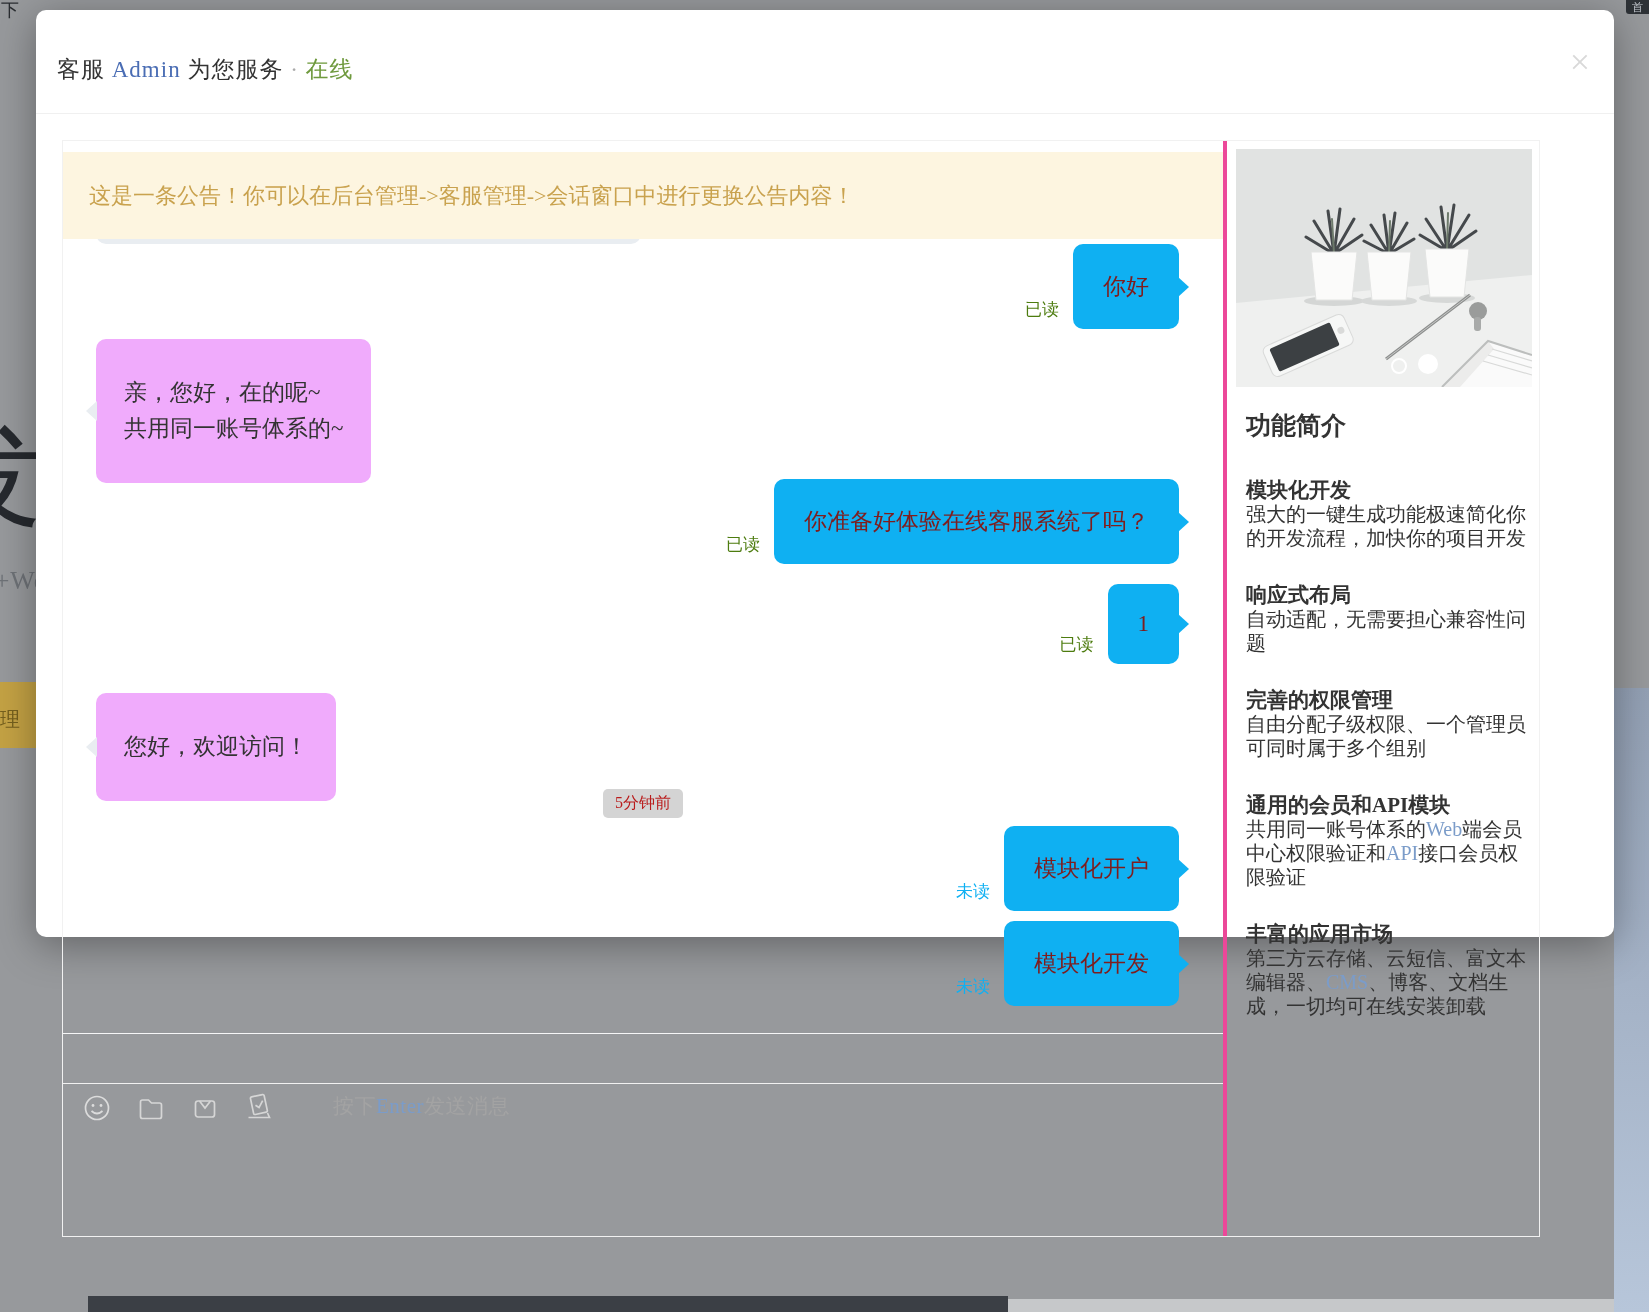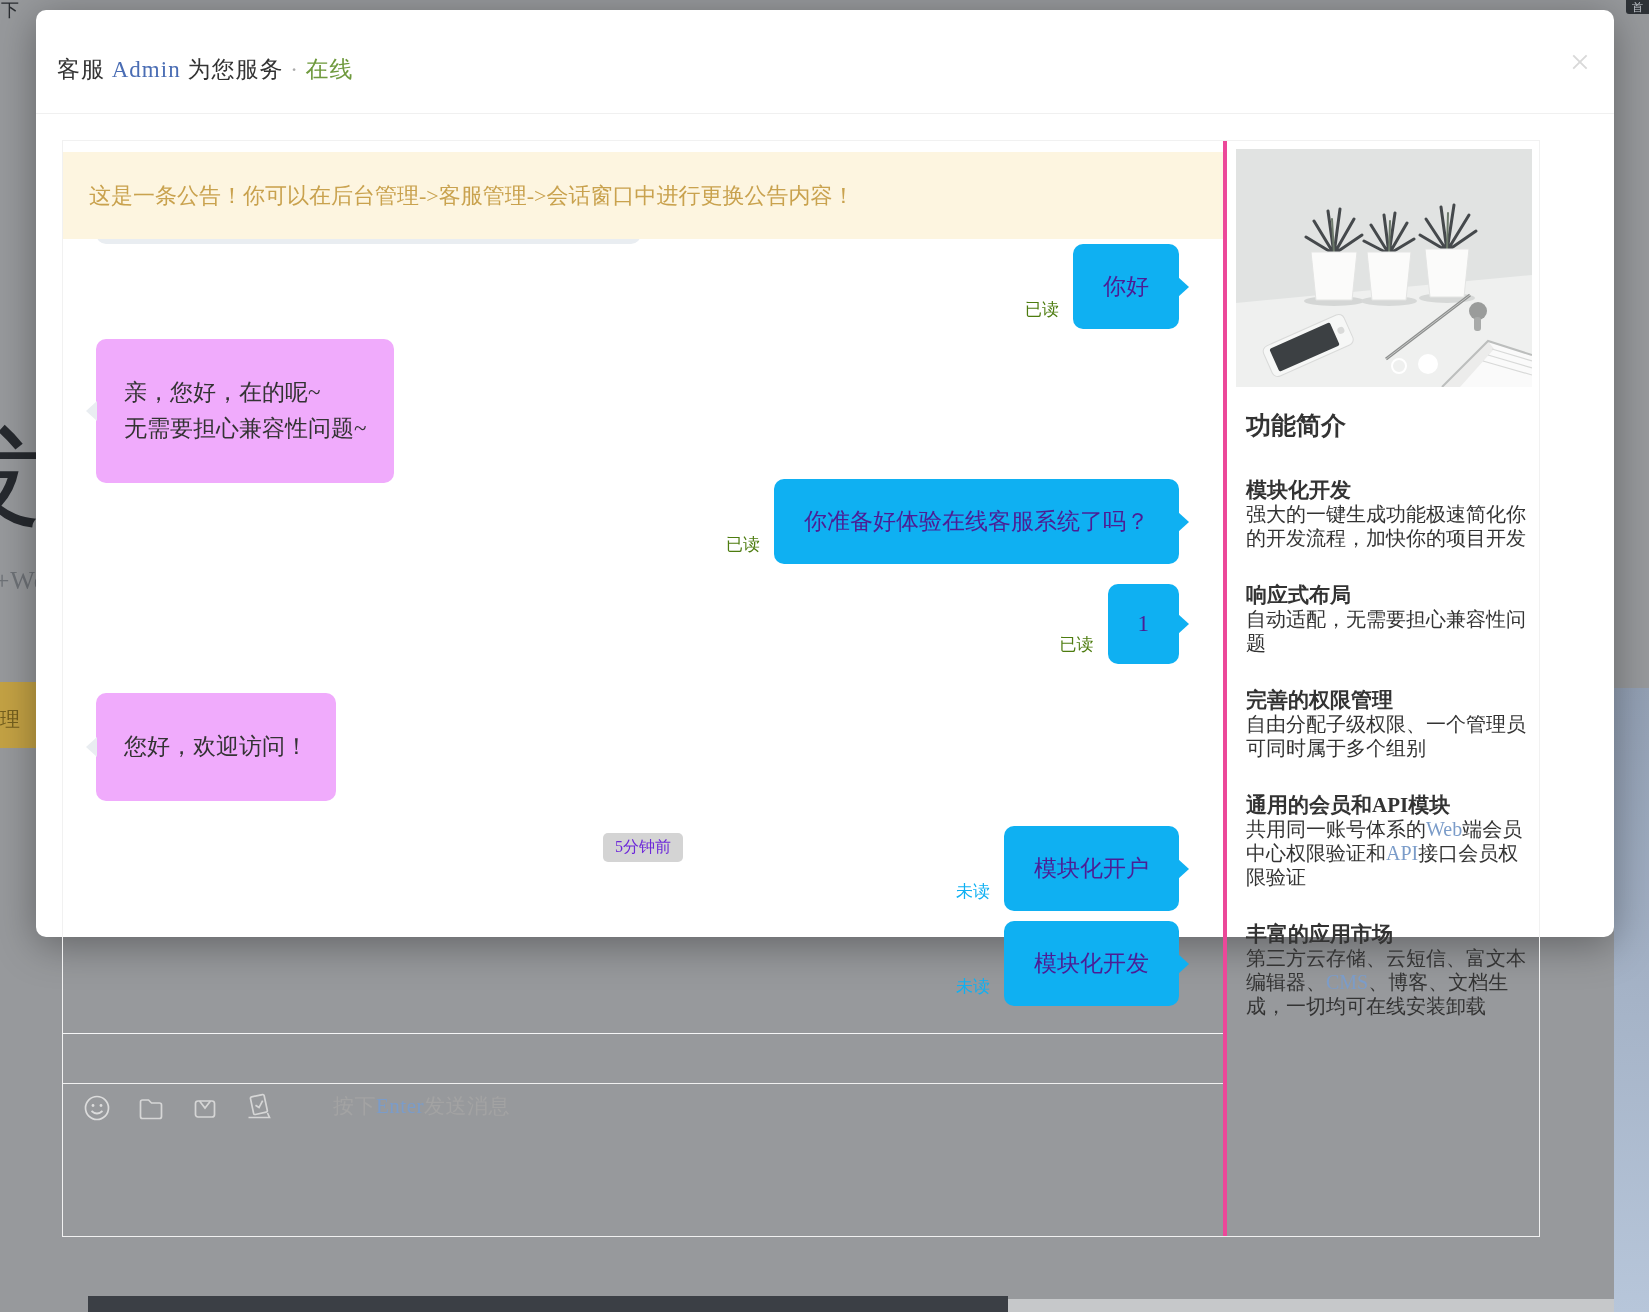--- a/index.html
+++ b/index.html
@@ -33,27 +33,27 @@
   .partial-bubble{position:absolute;left:33px;top:70px;width:545px;height:33px;background:#e9edf1;border-radius:10px;z-index:1;}
   .messages{position:absolute;left:0;top:87px;width:1160px;height:805px;border-bottom:1px solid #f6f6f7;z-index:1;}
 
   .msg-row{position:absolute;left:0;right:0;display:flex;align-items:flex-end;gap:14px;}
   .msg-row.right{justify-content:flex-end;padding-right:44px;}
   .msg-row.left{justify-content:flex-start;padding-left:33px;}
   .status{font-size:17px;margin-bottom:8px;}
   .status.read{color:#4d7c0f;}
   .status.unread{color:#0fb0f2;}
   .bubble{position:relative;font-size:23px;border-radius:10px;max-width:520px;}
-  .bubble.blue{background:#0fb0f2;color:#4c1d95;padding:27px 30px;}
+  .bubble.blue{background:#0fb0f2;color:#7f1d1d;padding:27px 30px;}
   .bubble.blue::after{content:'';position:absolute;right:-20px;top:50%;transform:translateY(-50%);border:10px solid transparent;border-left:11px solid #0fb0f2;}
   .bubble.gray{background:#f0abfc;color:#333;padding:36px 28px;line-height:36px;}
   .bubble.gray::before{content:'';position:absolute;left:-20px;top:50%;transform:translateY(-50%);border:10px solid transparent;border-right:11px solid #e9edf1;}
   .bubble .line{display:block;}
   .time-row{position:absolute;left:0;right:0;display:flex;justify-content:center;}
-  .time-badge{background:#d4d4d4;color:#6d28d9;font-size:16px;padding:4px 12px;border-radius:5px;margin-top:44px;}
+  .time-badge{background:#d4d4d4;color:#b91c1c;font-size:16px;padding:4px 12px;border-radius:5px;}
 
   
   .composer{position:absolute;left:0;top:942px;width:1160px;height:155px;border-top:1px solid #f1f1f1;}
   .composer-toolbar{position:absolute;left:18px;top:8px;display:flex;align-items:flex-start;gap:22px;}
   .tool-icon{width:32px;height:32px;cursor:pointer;}
   .composer-placeholder{margin-left:36px;font-size:21px;color:#a3a3a3;letter-spacing:.5px;}
 
   
   .sidebar{position:absolute;left:1160px;top:0;width:318px;height:100%;border-left:4px solid #ec4899;box-sizing:border-box;}
   .hero{position:absolute;left:9px;top:8px;width:296px;height:238px;overflow:hidden;}
@@ -103,21 +103,21 @@
         <div class="messages">
 
           <div class="msg-row right" style="top:16px">
             <span class="status read">已读</span>
             <div class="bubble blue"><span>你好</span></div>
           </div>
 
           <div class="msg-row left" style="top:111px">
             <div class="bubble gray">
               <span class="line">亲，您好，在的呢~</span>
-              <span class="line">无需要担心兼容性问题~</span>
+              <span class="line">共用同一账号体系的~</span>
             </div>
           </div>
 
           <div class="msg-row right" style="top:251px">
             <span class="status read">已读</span>
             <div class="bubble blue"><span>你准备好体验在线客服系统了吗？</span></div>
           </div>
 
           <div class="msg-row right" style="top:356px">
             <span class="status read">已读</span>

